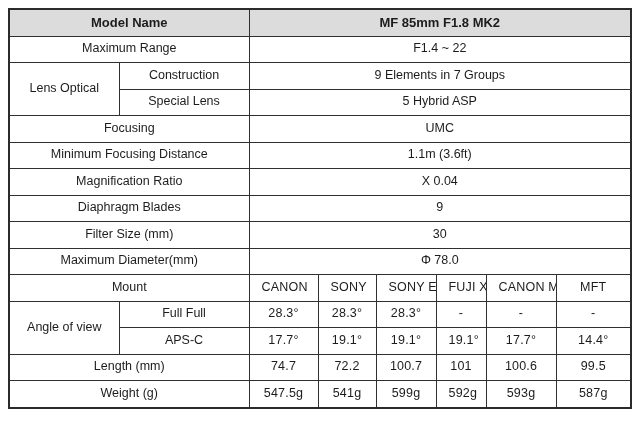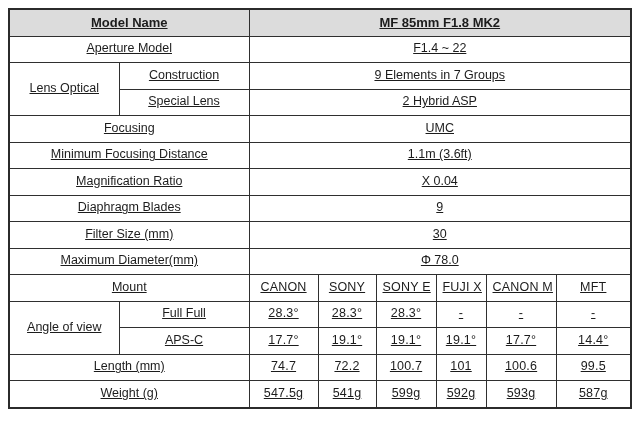--- a/index.html
+++ b/index.html
@@ -19,26 +19,25 @@
     table-layout: fixed;
     width: 616px;
     border: 2px solid #2b2b2b;
     color: #1c1c1c;
   }
   table.spec td {
     border: 1px solid #2f2f2f;
     text-align: center;
     vertical-align: middle;
     height: 25.5px;
-    padding: 0 6px;
+    padding: 0 12px;
     font-size: 12.5px;
     line-height: 1.1;
     overflow: hidden;
     white-space: nowrap;
-    text-decoration: underline;
   }
   tr.hdr td {
     background: #dcdcdc;
     font-weight: 700;
     font-size: 13px;
   }
   td.small {
     font-size: 10.5px;
     letter-spacing: 0.2px;
     margin-top: 12px;
@@ -60,32 +59,32 @@
         <col style="width:75px">
     </colgroup>
 
     <tbody>
         <tr class="hdr">
       <td colspan="2">Model Name</td>
       <td colspan="6">MF 85mm F1.8 MK2</td>
     </tr>
 
     <tr>
-      <td colspan="2">Aperture Model</td>
+      <td colspan="2">Maximum Range</td>
       <td colspan="6">F1.4 ~ 22</td>
     </tr>
 
     <tr>
       <td rowspan="2">Lens Optical</td>
       <td>Construction</td>
       <td colspan="6">9 Elements in 7 Groups</td>
     </tr>
     <tr>
       <td>Special Lens</td>
-      <td colspan="6">2 Hybrid ASP</td>
+      <td colspan="6">5 Hybrid ASP</td>
     </tr>
 
     <tr>
       <td colspan="2">Focusing</td>
       <td colspan="6">UMC</td>
     </tr>
 
     <tr>
       <td colspan="2">Minimum Focusing Distance</td>
       <td colspan="6">1.1m (3.6ft)</td>

